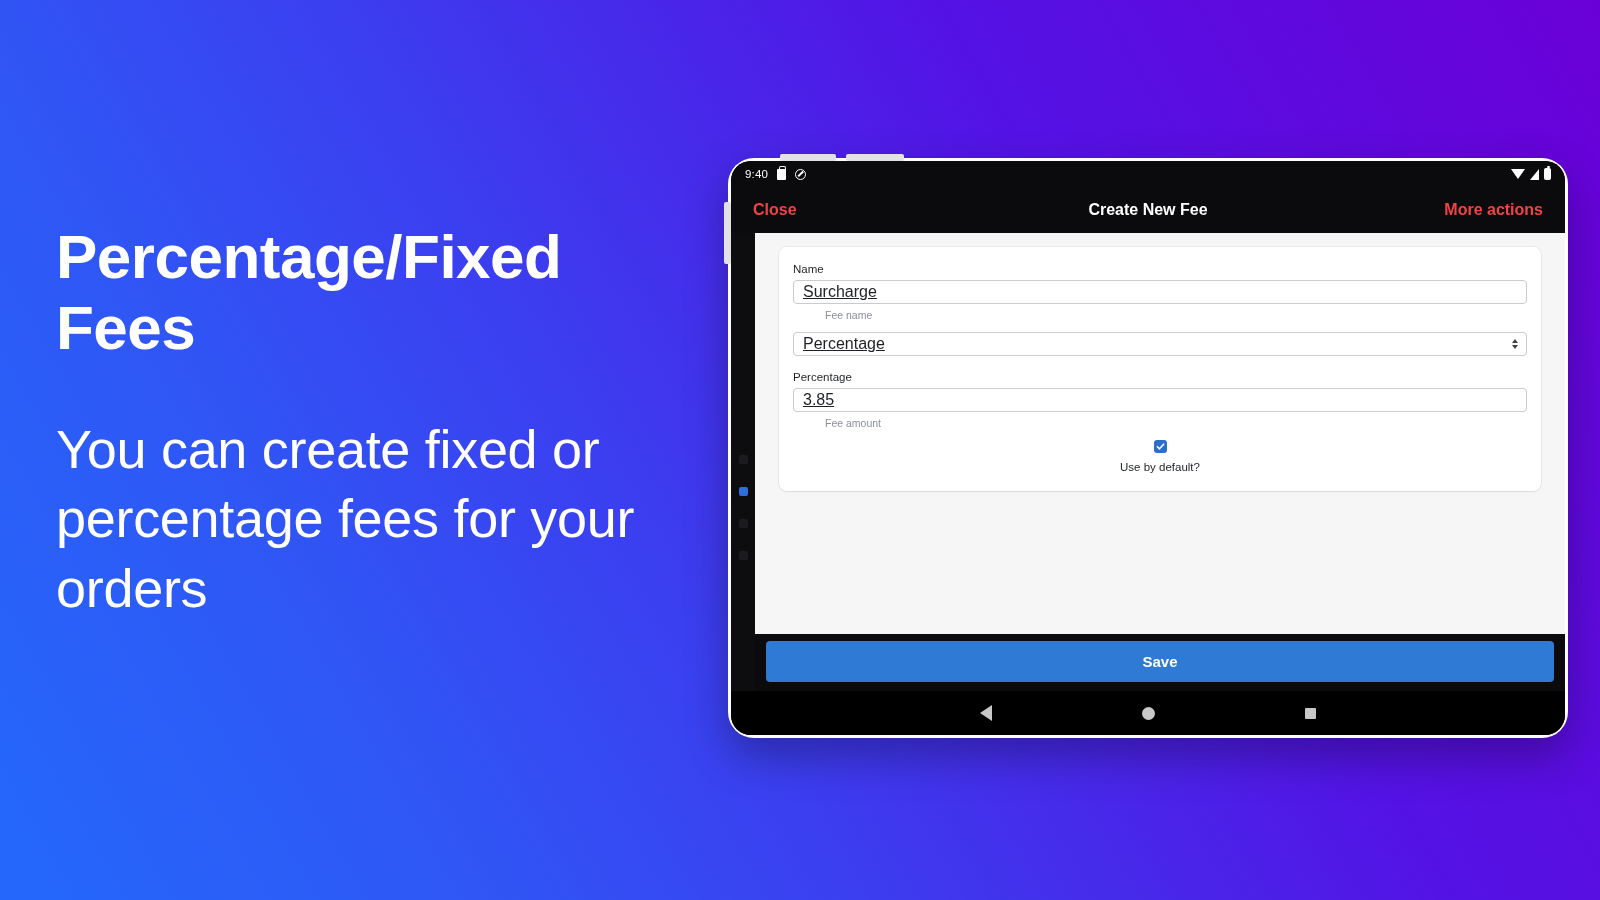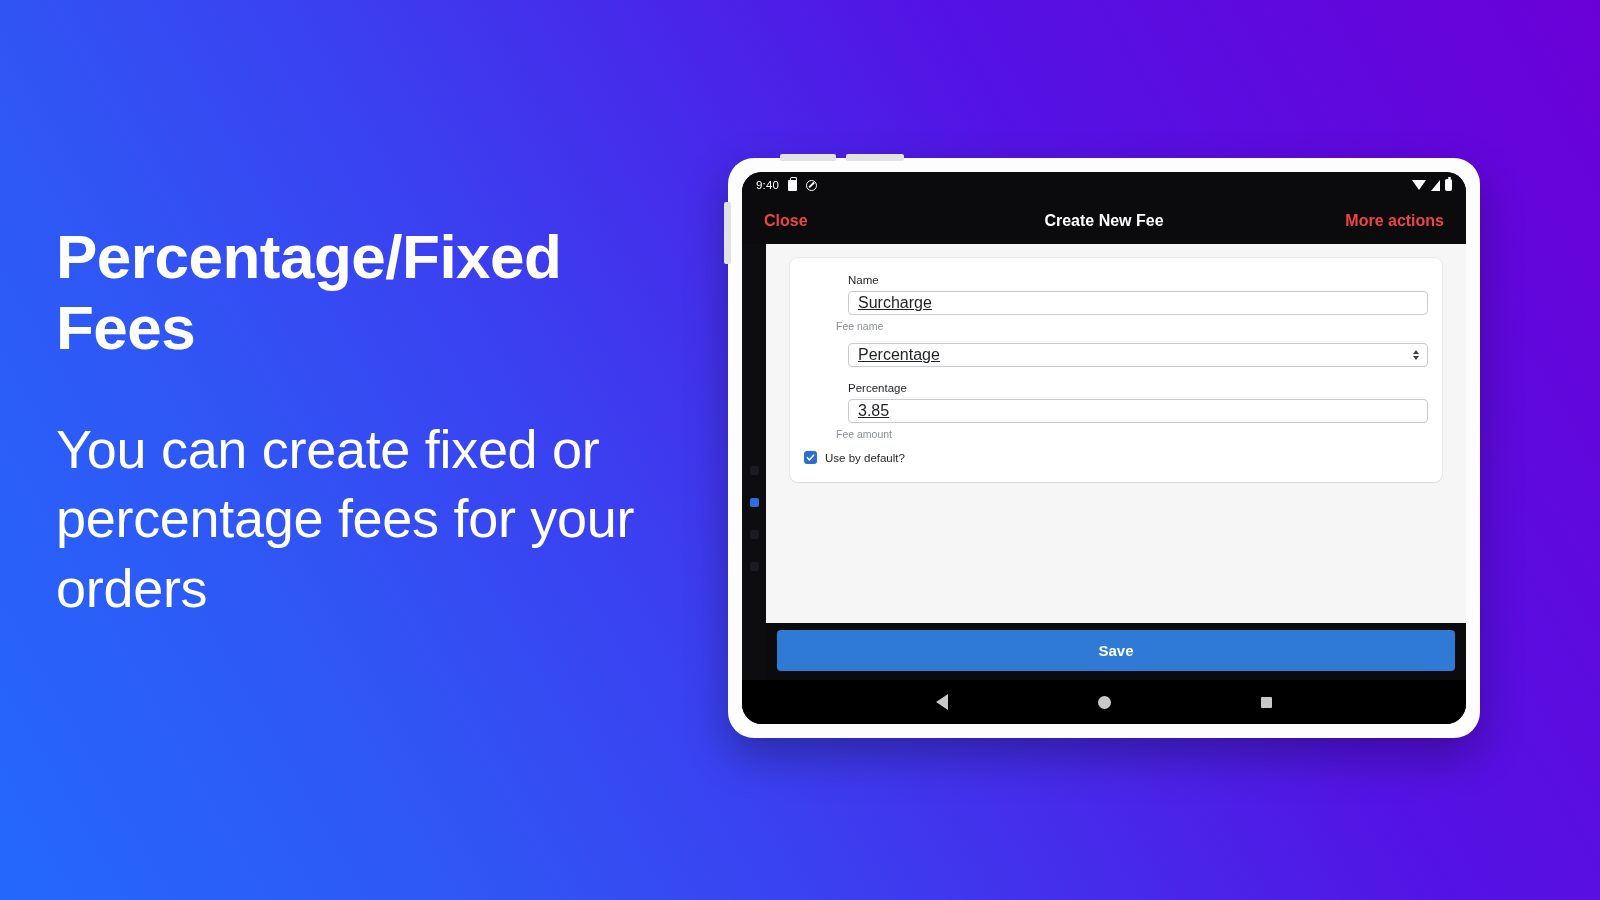--- a/index.html
+++ b/index.html
@@ -18,24 +18,24 @@
     font-size:62px; font-weight:bold; line-height:1.14;
     letter-spacing:-0.5px; color:#ffffff;
   }
   .promo-sub {
     margin-top:52px; font-size:54px; font-weight:400; line-height:1.28;
     color:#ffffff; letter-spacing:-0.3px;
   }
 
   
   .device {
-    position:absolute; left:728px; top:158px; width:752px; height:580px;
+    position:absolute; left:728px; top:158px; width:840px; height:580px;
     background:#fdfdfd; border-radius:26px;
     box-shadow:0 18px 44px rgba(0,0,0,0.30);
-    padding:14px;
+    padding:3px;
   }
   .device-btn {
     position:absolute; background:#e2e2e4; border-radius:2px;
   }
   .device-btn.vol { top:-4px; left:52px; width:56px; height:7px; }
   .device-btn.pwr { top:-4px; left:118px; width:58px; height:7px; }
   .device-btn.side { left:-4px; top:44px; width:7px; height:62px; }
 
   .screen {
     position:relative; width:100%; height:100%;
@@ -105,21 +105,21 @@
 
   
   .content {
     flex:1; background:#f6f6f7; padding:14px 24px 0 24px; overflow:hidden;
     position:relative; z-index:3; margin-left:24px;
   }
   .card {
     background:#ffffff; border-radius:8px; padding:16px 14px 18px 14px;
     box-shadow:0 0 0 1px rgba(0,0,0,0.045), 0 1px 2px rgba(0,0,0,0.07);
   }
-  .field { margin-bottom:4px;margin-left:44px; }
+  .field { margin-bottom:4px; }
   .field-label {
     font-size:11.5px; color:#1f2124; margin-bottom:5px; display:block;
   }
   .field-input {
     width:100%; height:24px; border:1px solid #c9cccf; border-radius:4px;
     background:#ffffff; font-size:16px; color:#1f2124;
     padding:0 9px; font-family:"Liberation Sans", sans-serif; outline:none;text-decoration:underline;
   }
   .field-help {
     font-size:10.5px; color:#8b9096; margin-top:5px; margin-bottom:11px; display:block;margin-left:32px;
@@ -130,21 +130,21 @@
     display:flex; flex-direction:column; gap:2px; pointer-events:none;
   }
   .select-arrows .up {
     width:0; height:0; border-left:3px solid transparent; border-right:3px solid transparent;
     border-bottom:4px solid #3f4347;
   }
   .select-arrows .dn {
     width:0; height:0; border-left:3px solid transparent; border-right:3px solid transparent;
     border-top:4px solid #3f4347;
   }
-  .checkrow { display:flex; align-items:center; gap:8px; margin-top:4px; }
+  .checkrow { display:flex; align-items:center; gap:8px; margin-top:4px;flex-direction:column; }
   .checkbox {
     width:13px; height:13px; border-radius:3px; background:#2c6ecb;
     display:flex; align-items:center; justify-content:center; flex-shrink:0;
     cursor:pointer;
   }
   .checkbox svg { display:block; }
   .check-label { font-size:11.5px; color:#1f2124; }
 
   
   .savebar {

